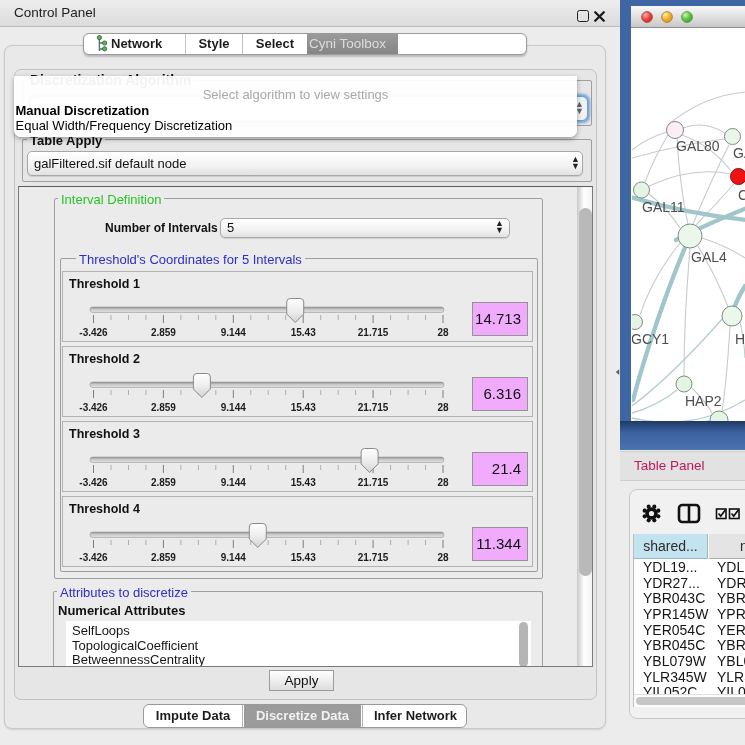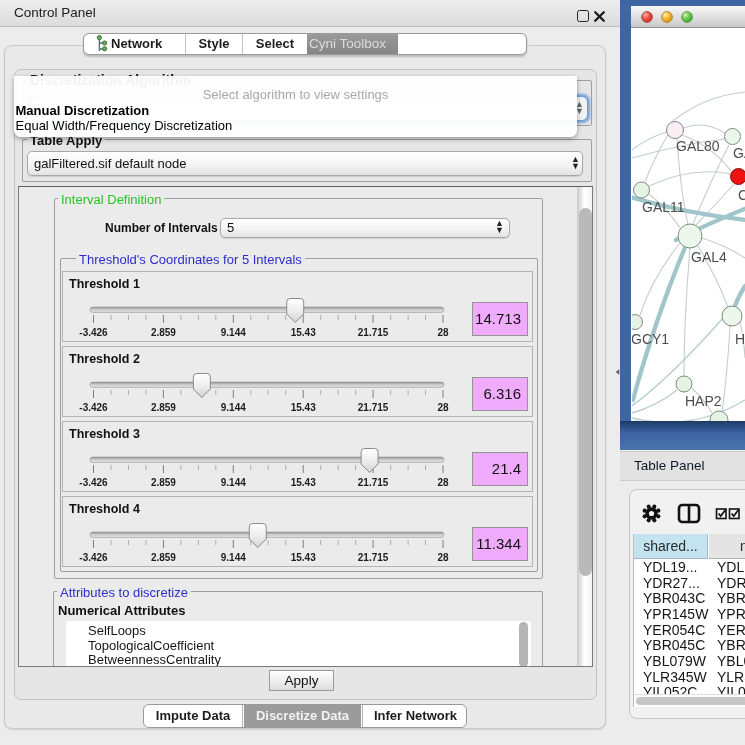--- a/index.html
+++ b/index.html
@@ -236,21 +236,21 @@
             <text x="380.0" y="64" font-size="10" font-weight="bold" fill="#1d1d1d" text-anchor="middle">28</text>
             <path d="M 186.26255329981544,30 q 0,-3.5 3.5,-3.5 l 10,0 q 3.5,0 3.5,3.5 l 0,12 l -8.5,8.5 l -8.5,-8.5 z" fill="url(#thg)" stroke="#8a8a8a" stroke-width="1"></path>
           </svg>
   <div class="tfield">11.344</div>
 </div>
 
     <div class="fs" style="left:52px;top:590px;width:490px;height:90px;border-bottom:none"></div>
     <div class="leg" style="left:56px;top:584px;background:#ebebeb;color:#2d2dc9">Attributes to discretize</div>
     <div class="abs" style="left:57px;top:602px;font-size:13px;font-weight:bold;color:#111">Numerical Attributes</div>
     <div class="abs" style="left:65px;top:620px;width:465px;height:47px;background:#fff;overflow:hidden">
-      <div style="font-size:13px;color:#161616;padding-left:22px;line-height:14.6px;padding-top:3px">SelfLoops<br>TopologicalCoefficient<br>BetweennessCentrality</div>
+      <div style="font-size:13px;color:#161616;padding-left:6px;line-height:14.6px;padding-top:3px">SelfLoops<br>TopologicalCoefficient<br>BetweennessCentrality</div>
       <div class="abs" style="left:453px;top:1px;width:9px;height:45px;background:#b5b5b5;border-radius:5px"></div>
     </div>
   </div>
  </div>
 
  <div class="abs" style="left:558px;top:0;width:16px;height:481px;background:linear-gradient(90deg,#c8c8c8,#ffffff 45%,#f2f2f2)"></div>
  <div class="abs" style="left:559.5px;top:21px;width:13px;height:368px;background:#b9b9b9;border-radius:7px"></div>
 </div>
 
 <div class="abs" style="left:269px;top:670px;width:65px;height:21px;background:linear-gradient(#ffffff,#ededed 55%,#dddddd);border:1px solid #9b9b9b;border-radius:0;text-align:center;font-size:13.5px;color:#111;line-height:19px">Apply</div>
@@ -353,21 +353,21 @@
 <text x="10" y="184">GAL11</text>
 <text x="59" y="234">GAL4</text>
 <text x="-1" y="316">GCY1</text>
 <text x="103" y="316">H</text>
 <text x="53" y="378">HAP2</text>
 </g>
 </svg>
   </div>
 
 <div class="abs" style="left:620px;top:451px;width:125px;height:30px;background:#e2e2e2;border-top:1px solid #cdcdcd;border-bottom:1px solid #cdcdcd">
-  <div class="abs" style="left:14px;top:6px;font-size:13.5px;color:#0f172a">Table Panel</div>
+  <div class="abs" style="left:14px;top:6px;font-size:13.5px;color:#be185d">Table Panel</div>
 </div>
 <div class="abs" style="left:629px;top:489px;width:124px;height:230px;background:#f1f1f1;border:1px solid #c9c9c9;border-radius:8px"></div>
 <div class="abs" style="left:633px;top:534px;width:112px;height:173px;background:#fff;border-left:1px solid #bdbdbd">
   <div class="abs" style="left:0;top:0;width:74px;height:25px;background:#c3e3f0;border-bottom:1px solid #9fb9c4;border-right:1px solid #9fb9c4;font-size:14px;color:#2b2b2b;text-align:center;line-height:24px">shared...</div>
   <div class="abs" style="left:75px;top:0;width:37px;height:25px;background:#e4e4e4;border-bottom:1px solid #adadad;font-size:14px;color:#2b2b2b;padding-left:31px;line-height:24px;overflow:hidden">na</div>
   <div class="abs" style="left:0;top:26px;width:112px;height:134px;overflow:hidden;font-size:14px;color:#161616;line-height:15.66px">
     <div class="abs" style="left:9px;top:0">YDL19...<br>YDR27...<br>YBR043C<br>YPR145W<br>YER054C<br>YBR045C<br>YBL079W<br>YLR345W<br>YIL052C</div>
     <div class="abs" style="left:83px;top:0">YDL1<br>YDR2<br>YBR0<br>YPR1<br>YER0<br>YBR0<br>YBL0<br>YLR3<br>YIL0</div>
   </div>
   <div class="abs" style="left:0;top:160px;width:112px;height:13px;background:#fdfdfd;border-top:1px solid #e0e0e0">

